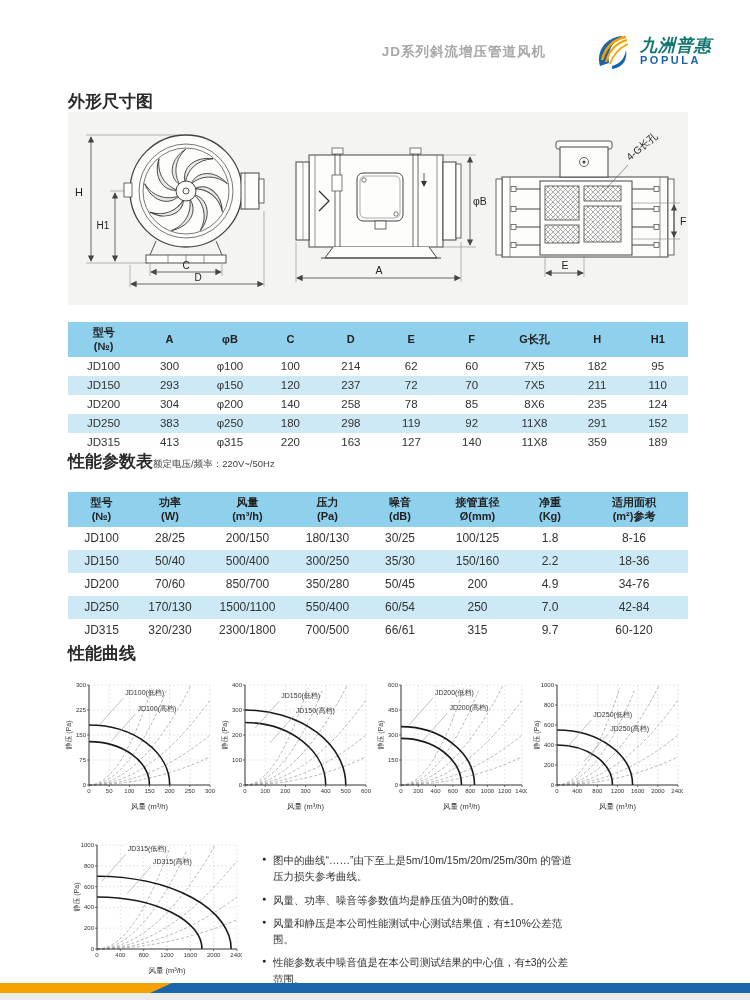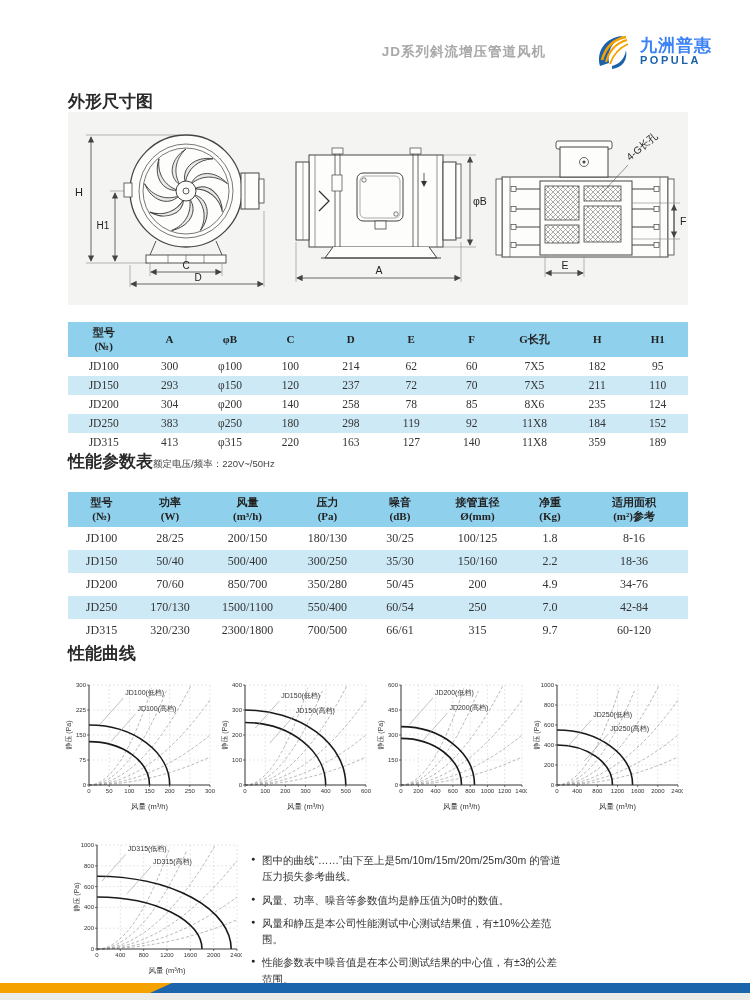--- a/index.html
+++ b/index.html
@@ -7,47 +7,47 @@
     width:750px;height:1000px;position:relative;background:#ffffff;overflow:hidden;
     font-family:"Liberation Sans","DejaVu Sans",sans-serif;color:#333;
   }
   svg text{font-family:"Liberation Sans","DejaVu Sans",sans-serif;}
 
   
   .header{position:absolute;top:30px;left:60px;right:38px;display:flex;justify-content:flex-end;align-items:center;gap:44px;}
   .doc-title{color:#a8a8a8;font-weight:bold;font-size:13.5px;letter-spacing:1px;}
   .logo{display:flex;align-items:center;gap:6px;}
   .logo-text{display:flex;flex-direction:column;line-height:1.05;}
-  .logo-cn{color:#3b82f6;font-weight:bold;font-size:17px;letter-spacing:1px;}
+  .logo-cn{color:#0f766e;font-weight:bold;font-size:17px;letter-spacing:1px;font-style:italic;}
   .logo-en{color:#1b62ab;font-weight:bold;font-size:11px;letter-spacing:2.5px;}
 
   
   .sec-title{position:absolute;left:68px;font-size:17px;font-weight:bold;color:#2a2a2a;}
   .sec-sub{font-size:9.5px;color:#444;font-weight:normal;letter-spacing:0;}
 
   
   .panel{position:absolute;left:68px;top:112px;width:620px;height:193px;background:#f4f4f2;
          display:flex;justify-content:space-between;align-items:center;}
 
   
   .tbl-wrap{position:absolute;left:68px;width:620px;}
   .dim-wrap{top:322px;}
   .perf-wrap{top:492px;}
-  .data-table{width:100%;border-collapse:collapse;table-layout:fixed;font-family:Liberation Serif, serif;}
+  .data-table{width:100%;border-collapse:collapse;table-layout:fixed;}
   .data-table th{background:#8fd0ec;font-size:11px;font-weight:bold;color:#222;
                  white-space:pre-line;padding:3px 0;line-height:1.3;vertical-align:middle;}
   .data-table td{font-size:11.5px;color:#333;text-align:center;vertical-align:middle;}
   .dim-table td{height:17px;}
   .perf-table td{height:21px;font-size:12px;}
   .data-table tbody tr:nth-child(even) td{background:#cde9f6;}
 
   
   .curves-row1{position:absolute;left:64px;top:676px;width:630px;display:flex;gap:5px;}
   .curves-row2{position:absolute;left:72px;top:836px;display:flex;align-items:flex-start;gap:8px;}
-  .notes{list-style:none;margin:16px 1px 0;padding:0;width:312px;}
+  .notes{list-style:none;margin:16px 12px 0;padding:0;width:312px;}
   .notes li{font-size:10.5px;color:#333;margin-bottom:7px;line-height:1.55;position:relative;padding-left:11px;}
   .notes li::before{content:"●";position:absolute;left:0;top:2px;font-size:7px;color:#222;}
 
   
   .footer-bar{position:absolute;left:0;top:983px;width:750px;height:10px;background:#1b65ad;}
   .footer-orange{position:absolute;left:0;top:983px;width:172px;height:10px;background:#f5a200;
                  clip-path:polygon(0 0,100% 0,calc(100% - 22px) 100%,0 100%);}
   .footer-strip{position:absolute;left:0;top:993px;width:750px;height:7px;background:#ebebe9;}
 </style>
 </head>
@@ -282,21 +282,21 @@
         </tr>
         <tr>
           <td>JD250</td>
           <td>383</td>
           <td>φ250</td>
           <td>180</td>
           <td>298</td>
           <td>119</td>
           <td>92</td>
           <td>11X8</td>
-          <td>184</td>
+          <td>291</td>
           <td>152</td>
         </tr>
         <tr>
           <td>JD315</td>
           <td>413</td>
           <td>φ315</td>
           <td>220</td>
           <td>163</td>
           <td>127</td>
           <td>140</td>

